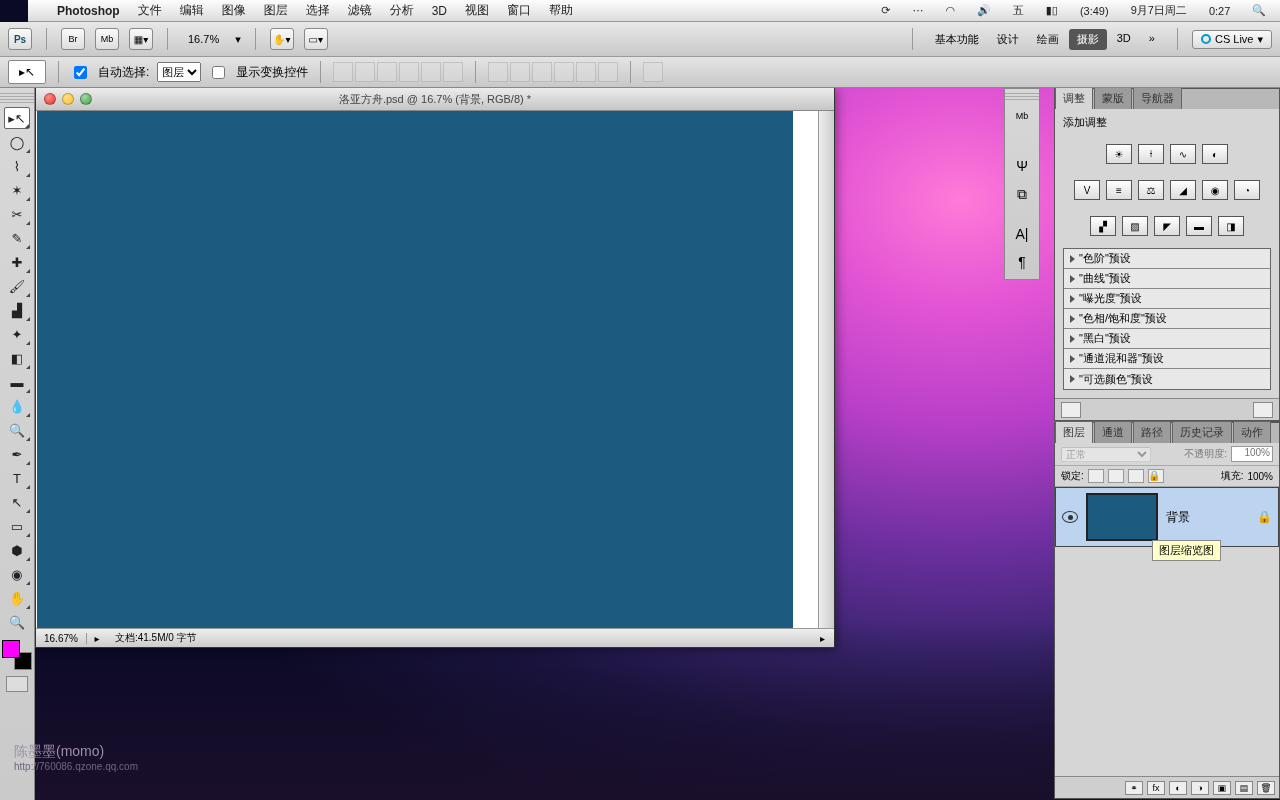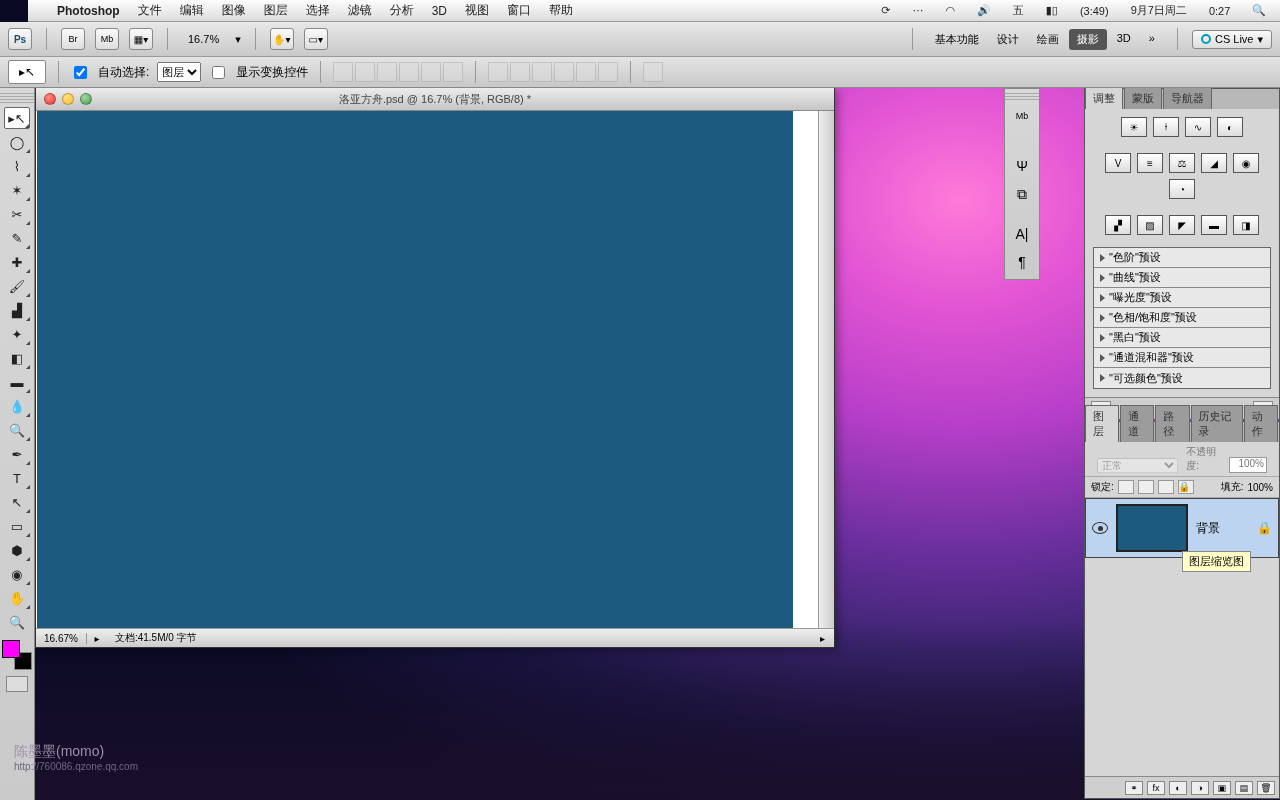--- a/index.html
+++ b/index.html
@@ -57,41 +57,41 @@
 .hscroll { position:absolute; left:0; right:0; bottom:0; height:19px; background:linear-gradient(to bottom,#eee,#ccc); border-top:1px solid #999; display:flex; align-items:center; font-size:10px; }
 .hscroll .zoom { padding:0 8px; border-right:1px solid #999; }
 .hscroll .docinfo { padding:0 8px; }
 
 
 .mini-tools { position:absolute; left:1004px; top:88px; width:36px; background:linear-gradient(to bottom,#d8d8d8,#cacaca); border:1px solid #888; z-index:70; padding:4px 0; display:flex; flex-direction:column; align-items:center; gap:2px; }
 .mini-tools .handle{ width:100%; height:8px; background:repeating-linear-gradient(to bottom,#aaa 0,#aaa 1px,transparent 1px,transparent 3px);}
 .mini-tools .mt{ width:26px; height:26px; border:1px solid transparent; display:flex; align-items:center; justify-content:center; font-size:14px; }
 
 
-.right-col { position:absolute; right:0; top:88px; bottom:0; width:196px; z-index:75; display:flex; flex-direction:column; }
+.right-col { position:absolute; right:0; top:88px; bottom:0; width:226px; z-index:75; display:flex; flex-direction:column; }
 .panel { background:#d6d6d6; border:1px solid #555; margin-bottom:1px; font-size:11px; display:flex; flex-direction:column; }
 .panel-tabs { display:flex; background:#b8b8b8; height:20px; align-items:flex-end; }
 .panel-tab { padding:3px 7px; background:#9c9c9c; color:#333; font-size:11px; border:1px solid #666; border-bottom:none; margin-right:1px; }
 .panel-tab.active { background:#d6d6d6; }
 .panel-body { padding:6px 8px; background:#d6d6d6; }
 
 .adj-icons { display:flex; flex-wrap:wrap; gap:6px; padding:8px 14px; justify-content:center; }
 .adj-icons .ai { width:26px; height:20px; border:1px solid #555; background:linear-gradient(to bottom,#fff,#ddd); display:flex; align-items:center; justify-content:center; font-size:10px; }
 
 .preset-list { border:1px solid #666; margin:4px 8px 8px; }
 .preset-row { height:20px; border-bottom:1px solid #888; background:#e8e8e8; display:flex; align-items:center; padding:0 6px; font-size:11px; gap:4px; }
 .preset-row:last-child{border-bottom:none;}
 .preset-row .tri { width:0;height:0;border-top:4px solid transparent;border-bottom:4px solid transparent;border-left:5px solid #555; }
 
 .mask-bar { height:22px; background:#cfcfcf; border-top:1px solid #888; display:flex; align-items:center; justify-content:space-between; padding:0 6px; }
 .mask-bar .mb { width:20px; height:16px; border:1px solid #888; background:#eee; }
 
 
 .layers-panel { flex:1; min-height:0; }
-.layers-opts { display:flex; align-items:flex-end; padding:3px 12px; gap:4px; background:#d6d6d6; border-bottom:1px solid #aaa; font-size:10px; color:#777; }
+.layers-opts { display:flex; align-items:center; padding:3px 6px; gap:4px; background:#d6d6d6; border-bottom:1px solid #aaa; font-size:10px; color:#777; }
 .layers-opts select { font-size:10px; width:90px; }
 .layers-opts .field { width:42px; height:16px; background:#fff; border:1px solid #999; font-size:10px; text-align:right; padding-right:2px; }
 .lock-row { display:flex; align-items:center; padding:3px 6px; gap:4px; border-bottom:1px solid #aaa; font-size:10px; }
 .lock-row .lk { width:16px; height:14px; border:1px solid #999; background:#eee; }
 .layer-list { flex:1; overflow:auto; background:#d6d6d6; }
 .layer-row { height:60px; background:#bcd4f0; border:1px solid #444; display:flex; align-items:center; padding:3px 6px; gap:8px; position:relative; }
 .layer-row .eye { width:16px; height:12px; border:1px solid #333; border-radius:50%; display:flex; align-items:center; justify-content:center; }
 .layer-row .eye::after{content:"";width:5px;height:5px;background:#333;border-radius:50%;}
 .layer-row .thumb { width:72px; height:48px; background:#1d5a7f; border:2px solid #222; }
 .layer-row .lname { flex:1; font-size:12px; }
@@ -266,20 +266,23 @@
 </div>
 
 <div class="right-col">
 
   <div class="panel">
     <div class="panel-tabs">
       <div class="panel-tab active">调整</div>
       <div class="panel-tab">蒙版</div>
       <div class="panel-tab">导航器</div>
     </div>
+    <div class="panel-body">
+      <div>添加调整</div>
+    </div>
     <div class="adj-icons">
       <span class="ai">☀</span>
       <span class="ai">⟊</span>
       <span class="ai">∿</span>
       <span class="ai">◐</span>
     </div>
     <div class="adj-icons">
       <span class="ai">V</span>
       <span class="ai">≡</span>
       <span class="ai">⚖</span>

